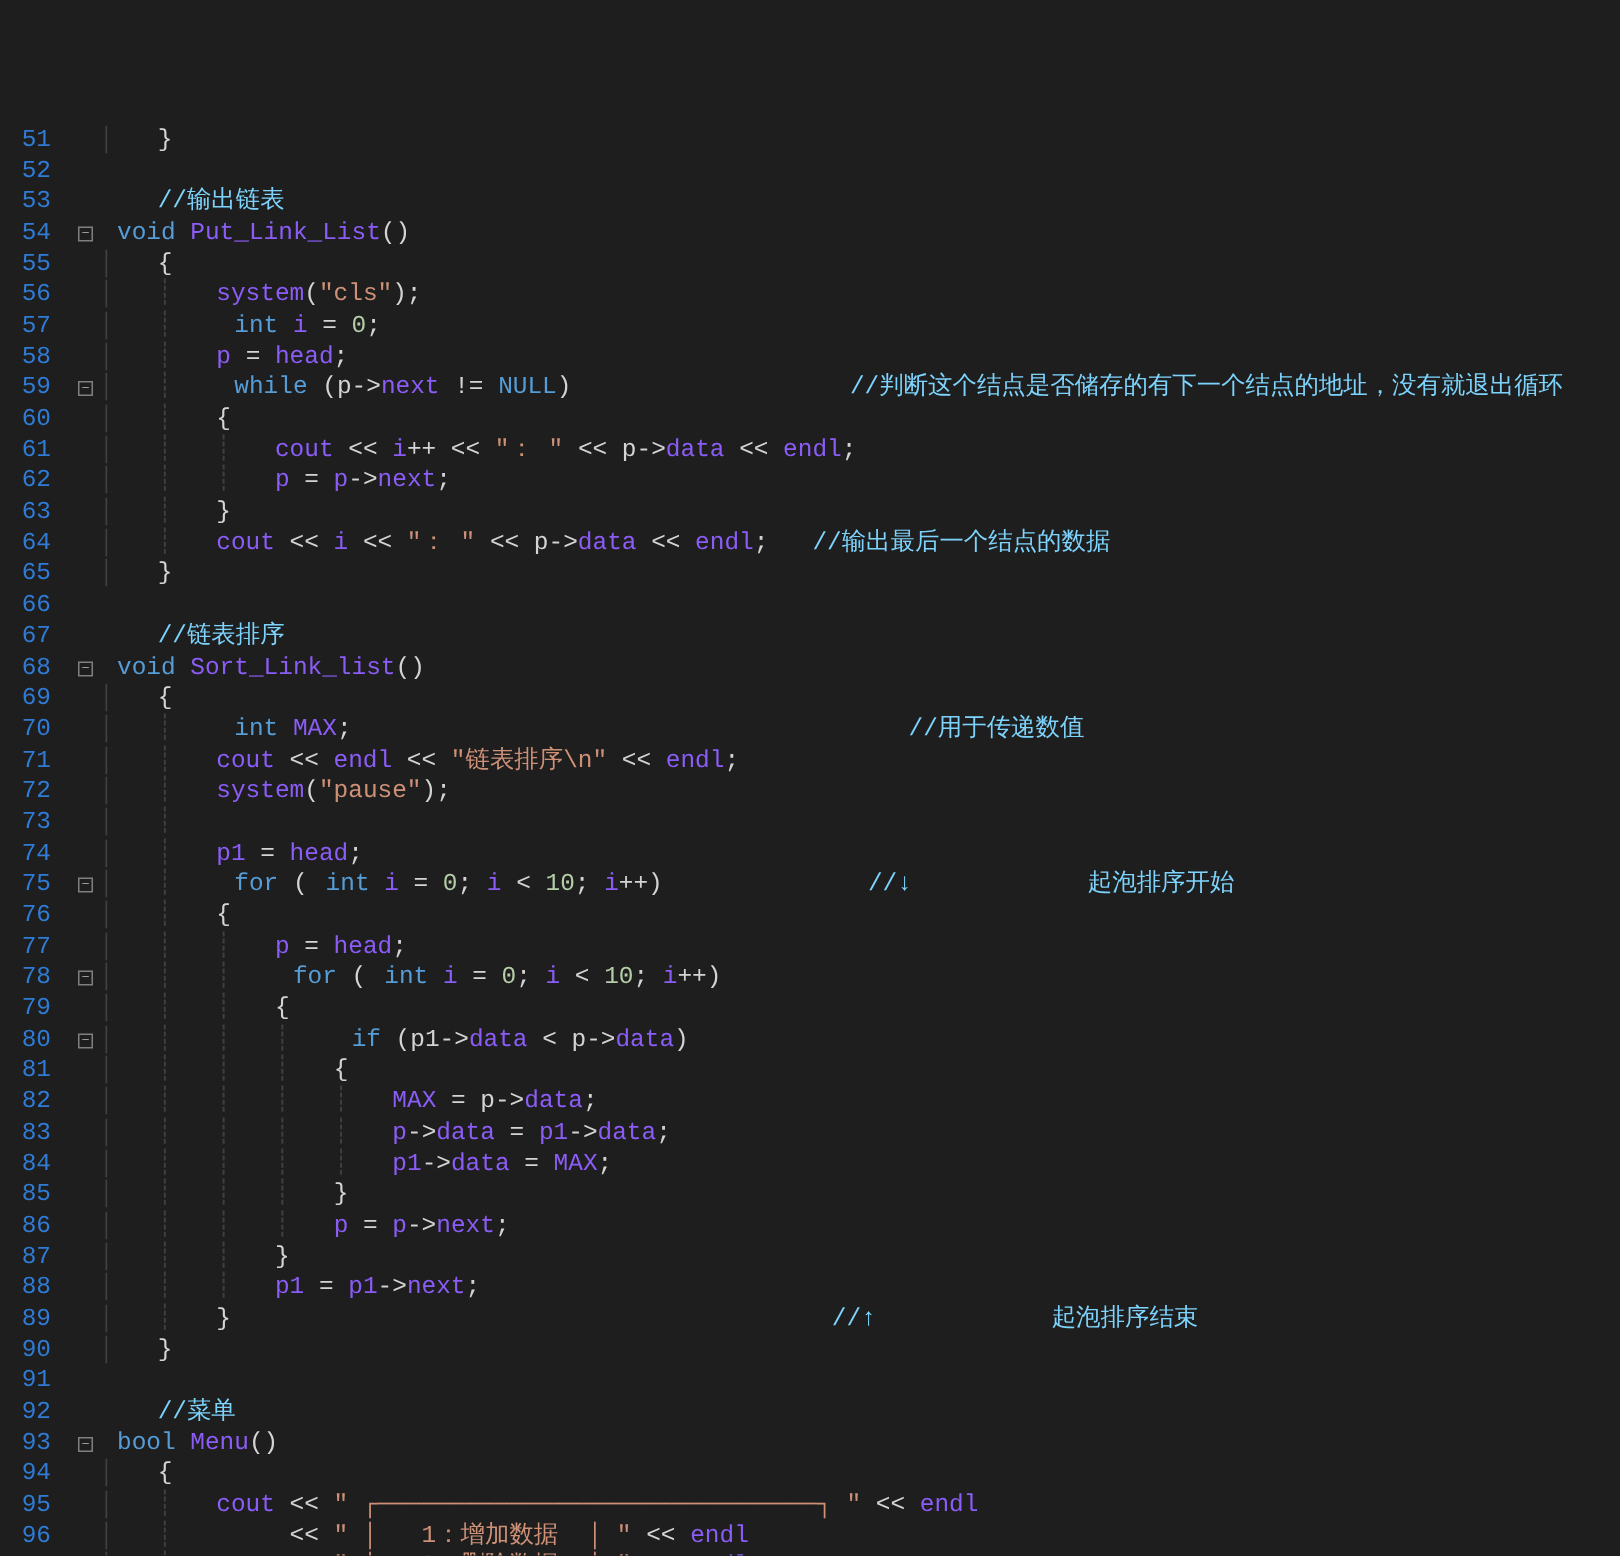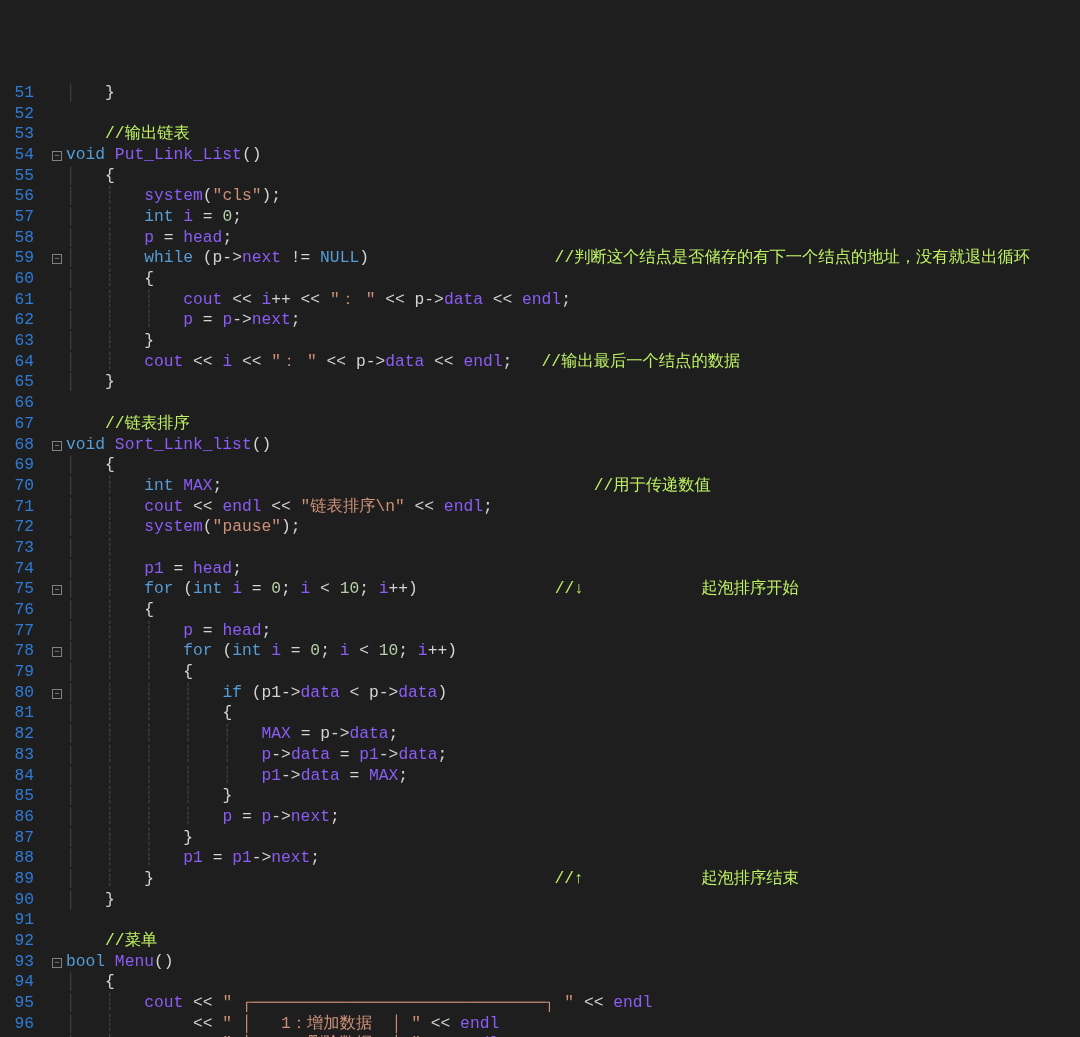--- a/index.html
+++ b/index.html
@@ -46,24 +46,24 @@
     width: 10px;
     height: 10px;
     border: 1px solid #808080;
     position: relative;
     top: 0px;
     font-size: 9px;
     line-height: 8px;
     text-align: center;
     color: #a0a0a0;
   }
-  .kw   { color: #569cd6; }
+  .kw   { color: #569cd6; margin-left: 12px; }
   .str  { color: #ce9178; }
   .num  { color: #b5cea8; }
-  .cmt  { color: #bef264; }
+  .cmt  { color: #7dd3fc; }
   .null { color: #569cd6; }
   .id   { color: #8b5cf6; }
   .op   { color: #d4d4d4; }
   .guide { color: #404040; }
 </style>
 </head>
 <body>
 
 
 

